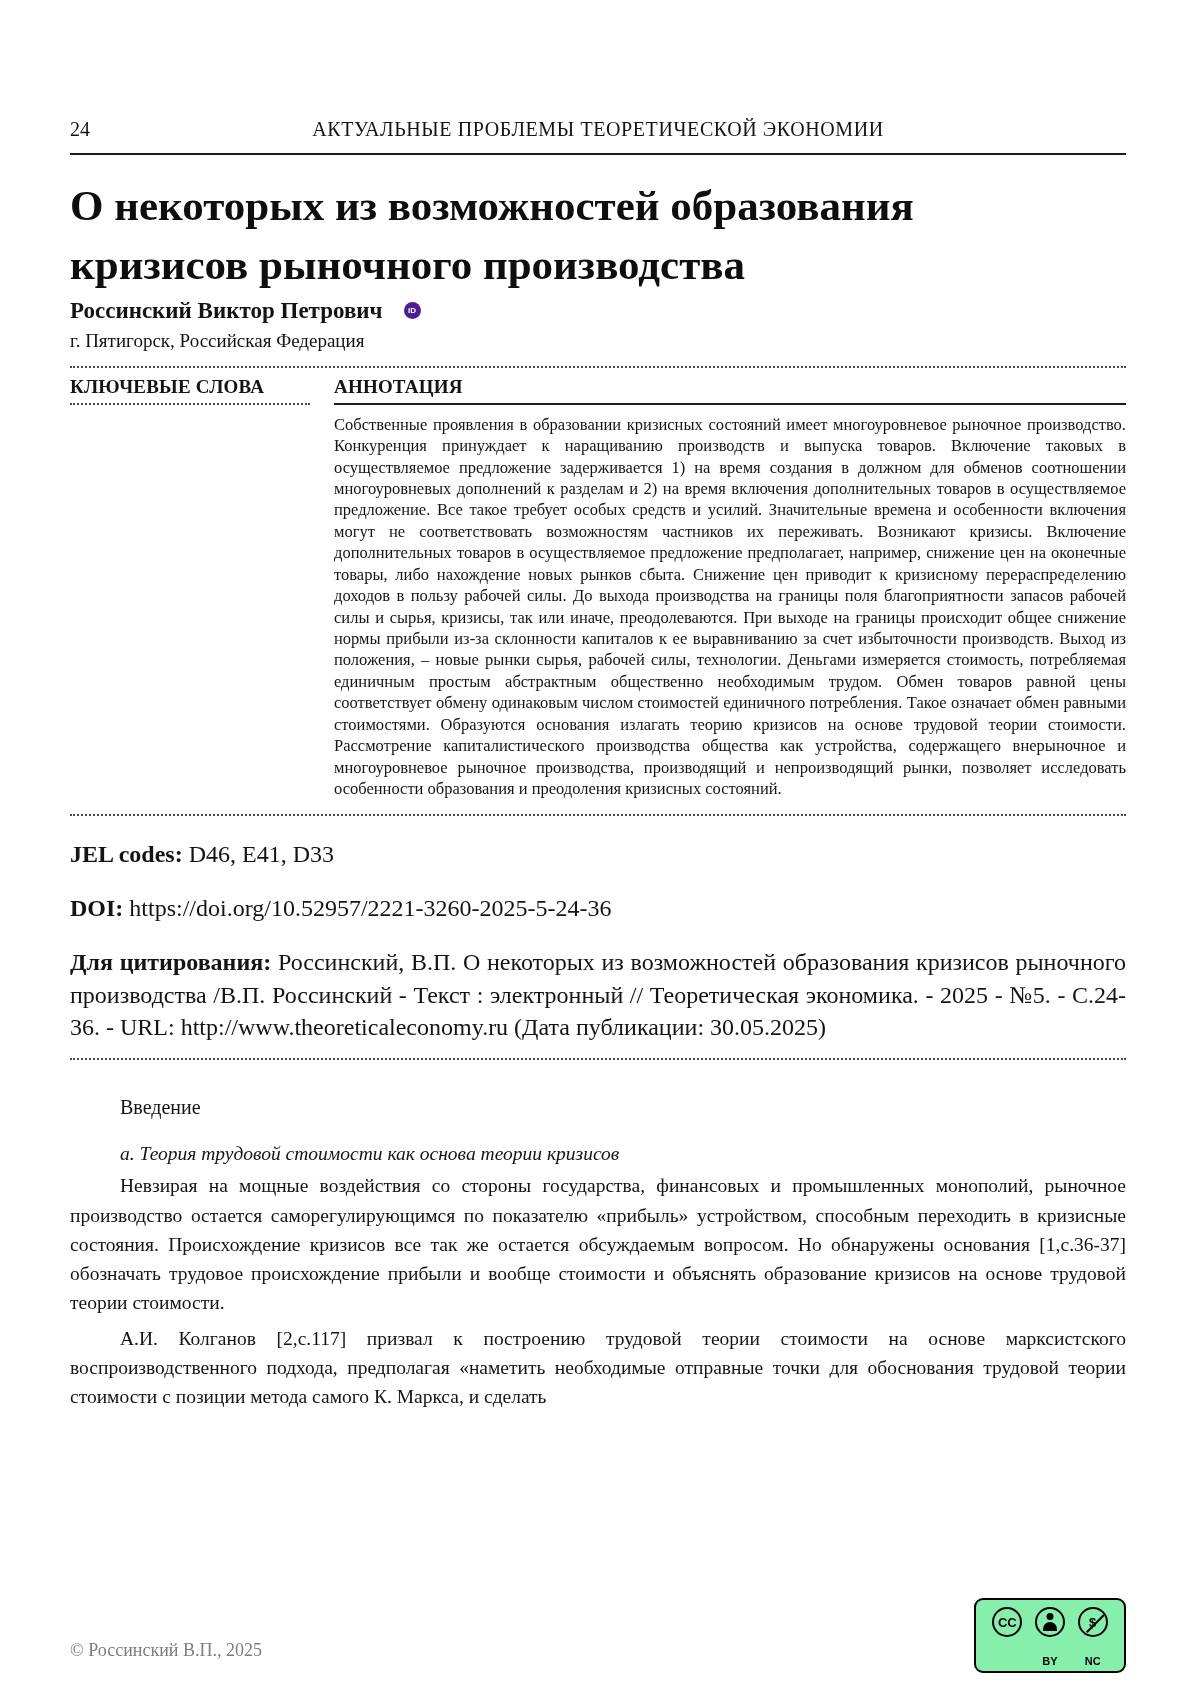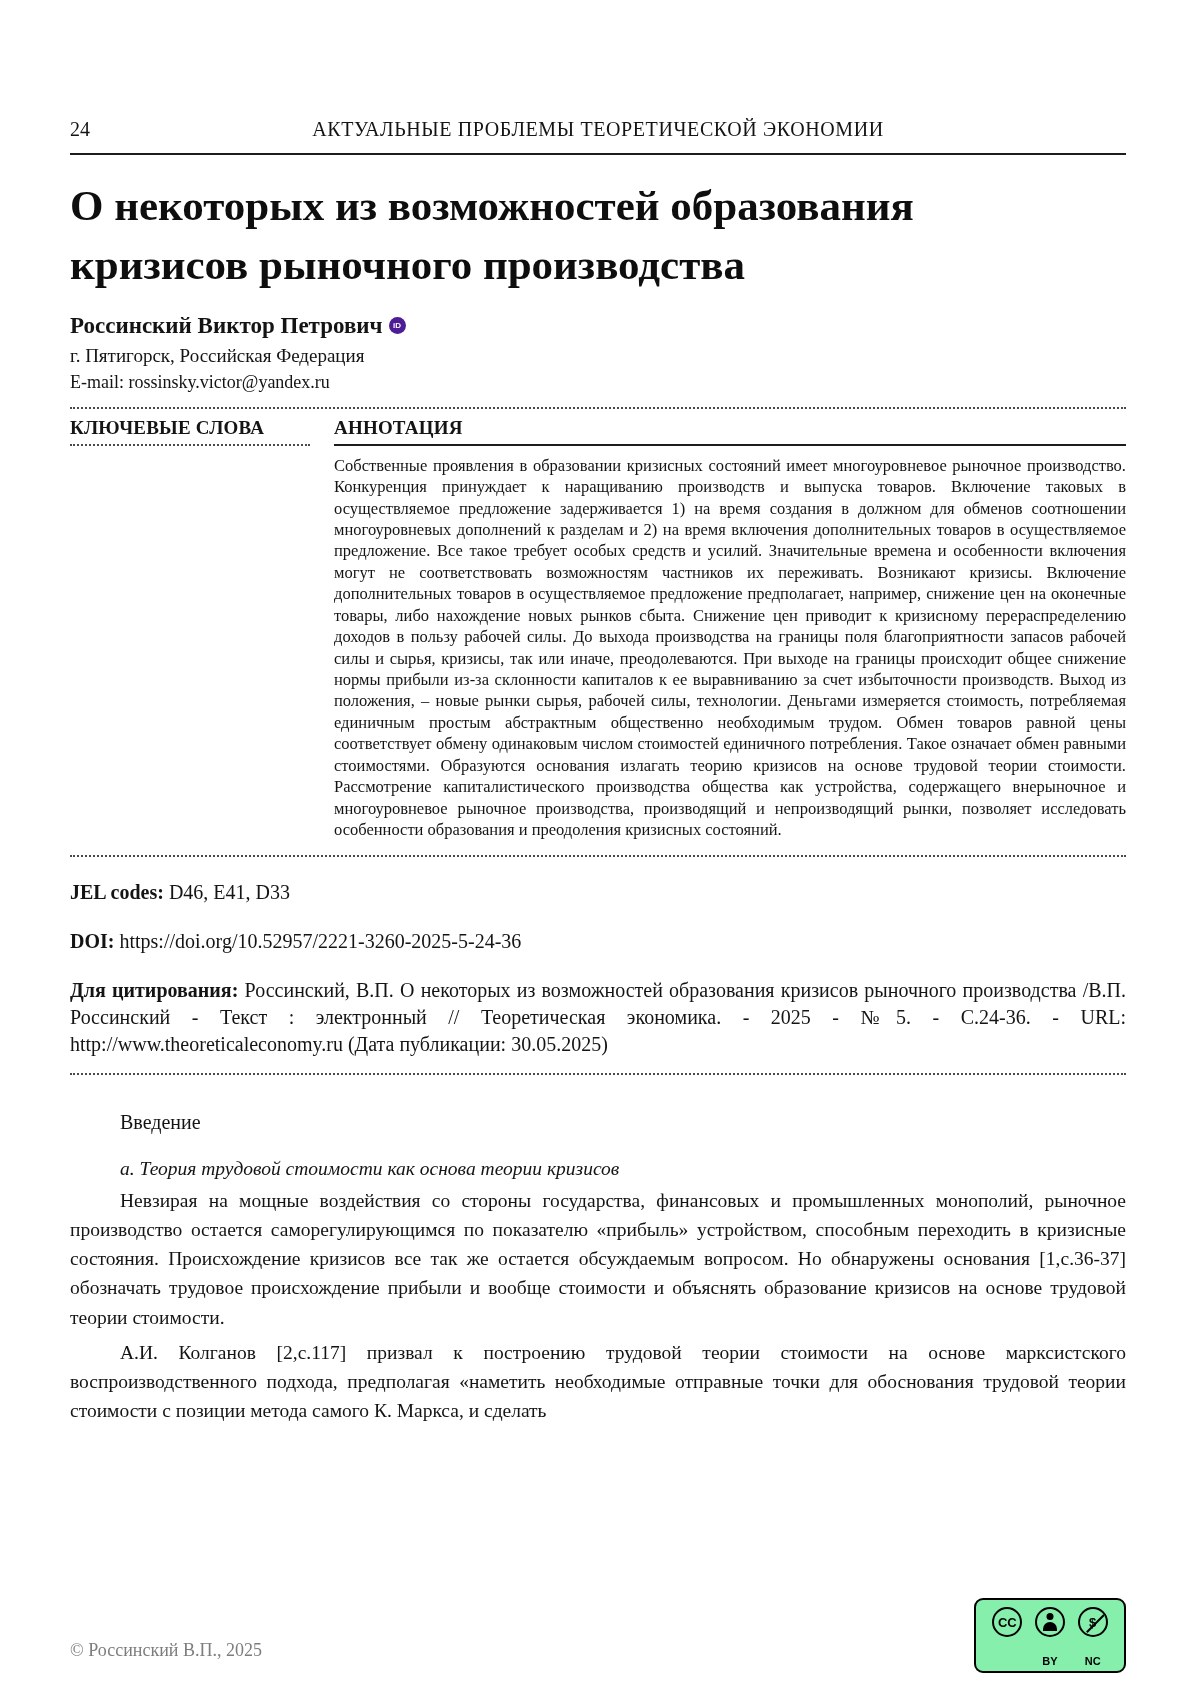--- a/index.html
+++ b/index.html
@@ -27,21 +27,21 @@
   .running-header .head-title {
     font-size: 20px; letter-spacing: 0.6px;
   }
   .head-rule { border: none; border-top: 2.5px solid #1c1c1c; margin-top: 9px; }
 
   
   h1.article-title {
     font-size: 43px; font-weight: bold; line-height: 1.38;
     max-width: 875px; margin-top: 21px; color: #0e0e0e;
   }
-  .author-row { margin-top: 18px; display: flex; align-items: center; gap: 6px; }
+  .author-row { margin-top: 3px; display: flex; align-items: center; gap: 21px; }
   .author-name { font-size: 23px; font-weight: bold; }
   .orcid-dot {
     display: inline-flex; align-items: center; justify-content: center;
     width: 17px; height: 17px; border-radius: 50%;
     background: #4c1d95; color: #ffffff;
     font-family: "Liberation Sans", sans-serif;
     font-size: 8px; font-weight: bold;
   }
   .affiliation { font-size: 19px; margin-top: 6px; }
   .email { font-size: 18px; margin-top: 5px; }
@@ -59,21 +59,21 @@
   .col-head {
     font-size: 19px; font-weight: bold; letter-spacing: 0.2px;
     padding-bottom: 5px; margin-bottom: 9px;
   }
   .kw-col .col-head { border-bottom: 2px dotted #4a4a4a; }
   .abs-col .col-head { border-bottom: 2px solid #1c1c1c; }
   .kw-text { font-size: 17px; line-height: 1.33; }
   .abs-text { font-size: 16.5px; line-height: 1.3; text-align: justify; }
 
   
-  .meta { font-size: 20px; margin-top: 22px; line-height: 1.35; }
+  .meta { font-size: 24px; margin-top: 22px; line-height: 1.35; }
   .meta .label { font-weight: bold; }
   .meta.citation { text-align: justify; }
   .dotted-rule { border: none; border-top: 2px dotted #4a4a4a; margin-top: 15px; }
 
   
   h2.section-head { font-size: 20px; font-weight: normal; margin-top: 36px; padding-left: 50px; }
   .subsection-head { font-size: 19.5px; font-style: italic; margin-top: 24px; padding-left: 50px; }
   .body-p {
     font-size: 19.5px; line-height: 1.5; text-align: justify;
     text-indent: 50px; margin-top: 6px;
@@ -127,21 +127,20 @@
   </div>
   <hr class="head-rule">
 
   <h1 class="article-title">О некоторых из возможностей образования кризисов рыночного производства</h1>
 
   <div class="author-row">
     <span class="author-name">Россинский  Виктор Петрович</span>
     <span class="orcid-dot">iD</span>
   </div>
   <div class="affiliation">г. Пятигорск, Российская Федерация</div>
-  <div class="email">E-mail: rossinsky.victor@yandex.ru</div>
 
   <section class="kw-abs">
     <div class="kw-col">
       <div class="col-head">КЛЮЧЕВЫЕ СЛОВА</div>
     </div>
     <div class="abs-col">
       <div class="col-head">АННОТАЦИЯ</div>
       <div class="abs-text">Собственные проявления в образовании кризисных состояний имеет многоуровневое рыночное производство. Конкуренция принуждает к наращиванию производств и выпуска товаров. Включение таковых в осуществляемое предложение задерживается 1) на время создания в должном для обменов соотношении многоуровневых дополнений к разделам и 2) на время включения дополнительных товаров в осуществляемое предложение. Все такое требует особых средств и усилий. Значительные времена и особенности включения могут не соответствовать возможностям частников их переживать. Возникают кризисы. Включение дополнительных товаров в осуществляемое предложение предполагает, например, снижение цен на оконечные товары, либо нахождение новых рынков сбыта. Снижение цен приводит к кризисному перераспределению доходов в пользу рабочей силы. До выхода производства на границы поля благоприятности запасов рабочей силы и сырья, кризисы, так или иначе, преодолеваются. При выходе на границы происходит общее снижение нормы прибыли из-за склонности капиталов к ее выравниванию за счет избыточности производств. Выход из положения, – новые рынки сырья, рабочей силы, технологии. Деньгами измеряется стоимость, потребляемая единичным простым абстрактным общественно необходимым трудом. Обмен товаров равной цены соответствует обмену одинаковым числом стоимостей единичного потребления. Такое означает обмен равными стоимостями. Образуются основания излагать теорию кризисов на основе трудовой теории стоимости. Рассмотрение капиталистического производства общества как устройства, содержащего внерыночное и многоуровневое рыночное производства, производящий и непроизводящий рынки, позволяет исследовать особенности образования и преодоления кризисных состояний.</div>
     </div>
   </section>

